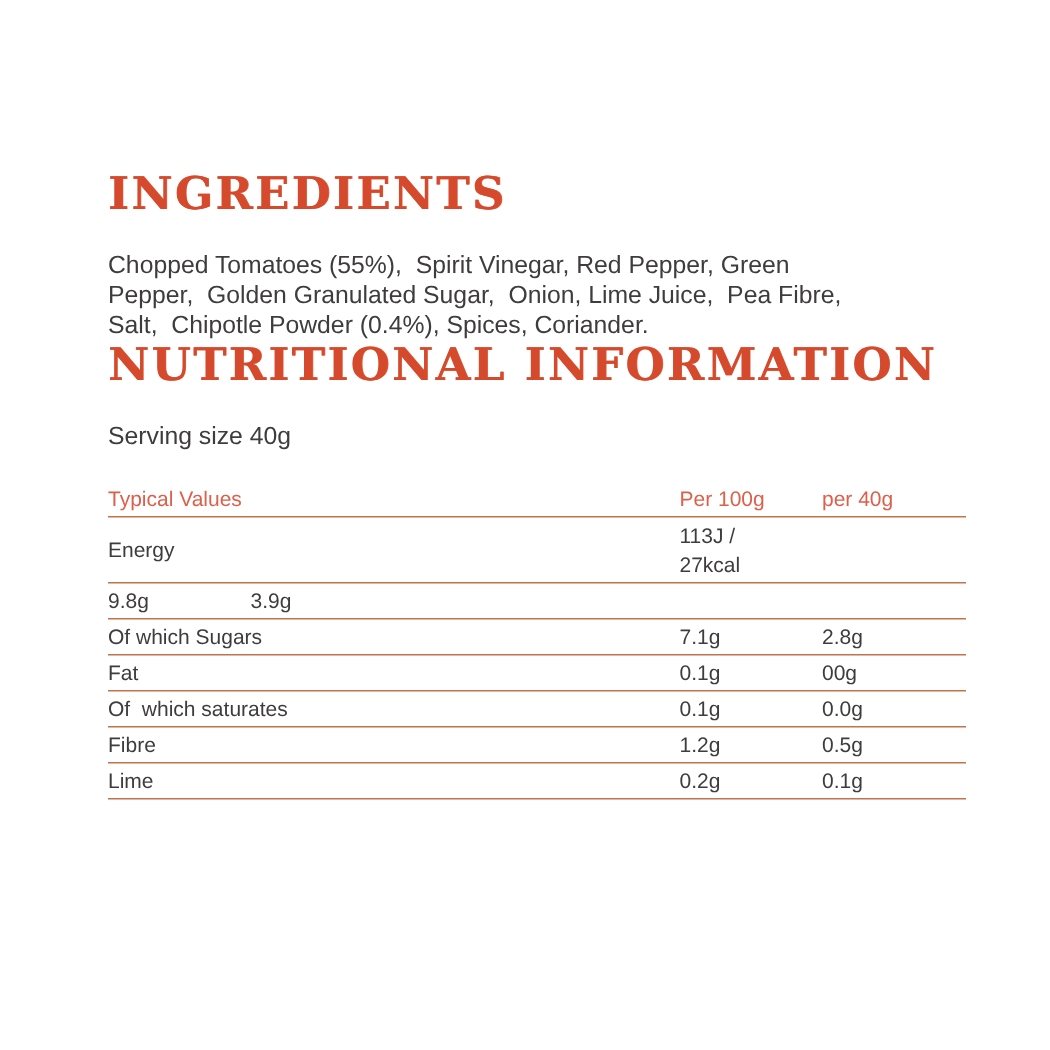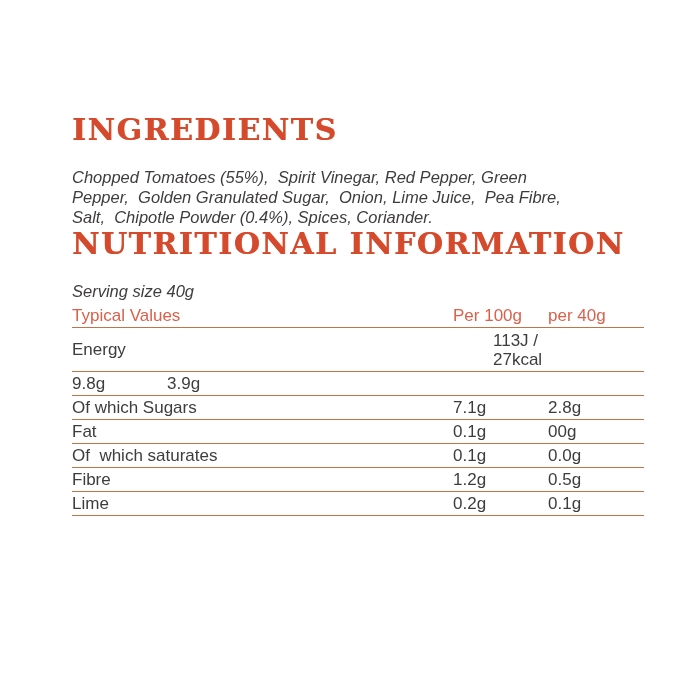--- a/index.html
+++ b/index.html
@@ -30,45 +30,43 @@
     color: #d54a2d;
     margin: 0;
     
     text-shadow: 0.4px 0.4px 0 #e06a4a;
   }
   .body-text {
     font-size: 16.5px;
     line-height: 20px;
     color: #3f3c3d;
     white-space: pre-wrap;
-    font-style: italic;
   }
   .ingredients-text { margin-top: 21px; }
   .nutrition-heading { }
   .serving-size { margin-top: 21px; }
 
   .nutrition-table {
-    margin-top: 3px;
+    margin-top: 20px;
     width: 572px;
-    font-size: 17px;
+    font-size: 14px;
     color: #3f3c3d;
   }
   .t-row {
     display: flex;
     align-items: center;
     box-sizing: border-box;
     height: 24px;
     border-bottom: 1px solid #c0744a;
   }
   .t-row.header-row {
     color: #dc604b;
   }
   .t-row.energy-row {
     height: 44px;
-    gap: 40px;
   }
   .cell {
     white-space: pre-wrap;
     line-height: 19px;
   }
   .cell-label { width: 381px; }
   .cell-v1   { width: 95px; }
   .cell-v2   { flex: 1; }
 </style>
 </head>

